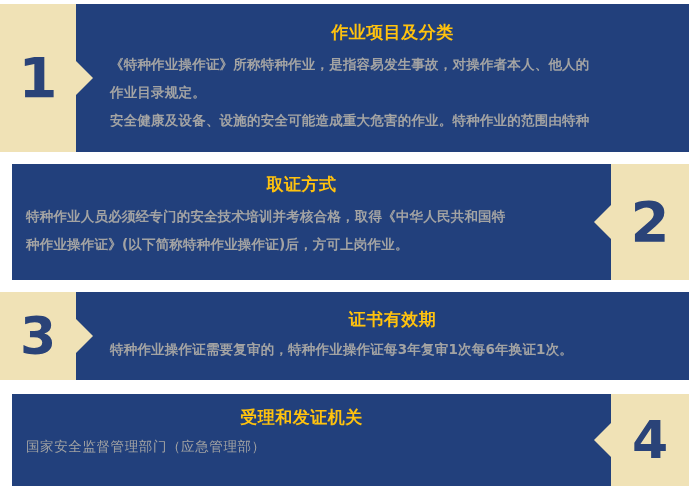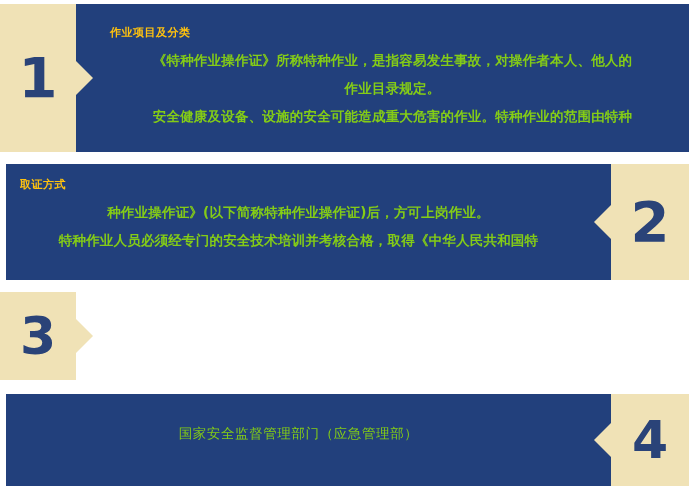--- a/index.html
+++ b/index.html
@@ -83,39 +83,39 @@
     top: 0;
     bottom: 0;
     background: #22407C;
     z-index: 1;
     display: flex;
     flex-direction: column;
     justify-content: center;
     box-sizing: border-box;
   }
   .row-left  .panel { left: 76px;  right: 0;    padding: 0 14px 0 34px; }
-  .row-right .panel { left: 6px;     right: 78px; padding: 0 34px 12px 14px; }
+  .row-right .panel { left: 12px;     right: 78px; padding: 0 34px 12px 14px; }
 
   .panel-title {
     color: #FFC20E;
     font-family: "DejaVu Sans", sans-serif;
     font-weight: 700;
-    font-size: 11px;
+    font-size: 17px;
     line-height: 1.25;
+    text-align: center;
     margin: 0 0 6px 0;
     letter-spacing: 0.5px;
   }
 
   .panel-body {
-    color: #84cc16;
+    color: #a3a3a3;
     font-family: "DejaVu Sans", sans-serif;
     font-weight: 700;
     font-size: 13.5px;
     line-height: 28px;
-    text-align: center;
     margin: 0;
     letter-spacing: 0.2px;
   }
   .panel-body.regular {
     font-weight: 400;
     letter-spacing: 0.6px;
     font-family: Liberation Serif, serif;
   }
 
   
@@ -150,35 +150,40 @@
     </div>
   </div>
 
   <div class="row row-right" id="row-2">
     <div class="num-plate">
       <span class="num-text">2</span>
     </div>
     <div class="arrow"></div>
     <div class="panel">
       <div class="panel-title">取证方式</div>
+      <div class="panel-body">特种作业人员必须经专门的安全技术培训并考核合格，取得《中华人民共和国特</div>
       <div class="panel-body">种作业操作证》(以下简称特种作业操作证)后，方可上岗作业。</div>
-      <div class="panel-body">特种作业人员必须经专门的安全技术培训并考核合格，取得《中华人民共和国特</div>
     </div>
   </div>
 
   <div class="row row-left" id="row-3">
     <div class="num-plate">
       <span class="num-text">3</span>
     </div>
     <div class="arrow"></div>
+    <div class="panel">
+      <div class="panel-title">证书有效期</div>
+      <div class="panel-body">特种作业操作证需要复审的，特种作业操作证每3年复审1次每6年换证1次。</div>
+    </div>
   </div>
 
   <div class="row row-right" id="row-4">
     <div class="num-plate">
       <span class="num-text">4</span>
     </div>
     <div class="arrow"></div>
     <div class="panel">
+      <div class="panel-title">受理和发证机关</div>
       <div class="panel-body regular">国家安全监督管理部门（应急管理部）</div>
     </div>
   </div>
 
 </div>
 
 </body></html>

